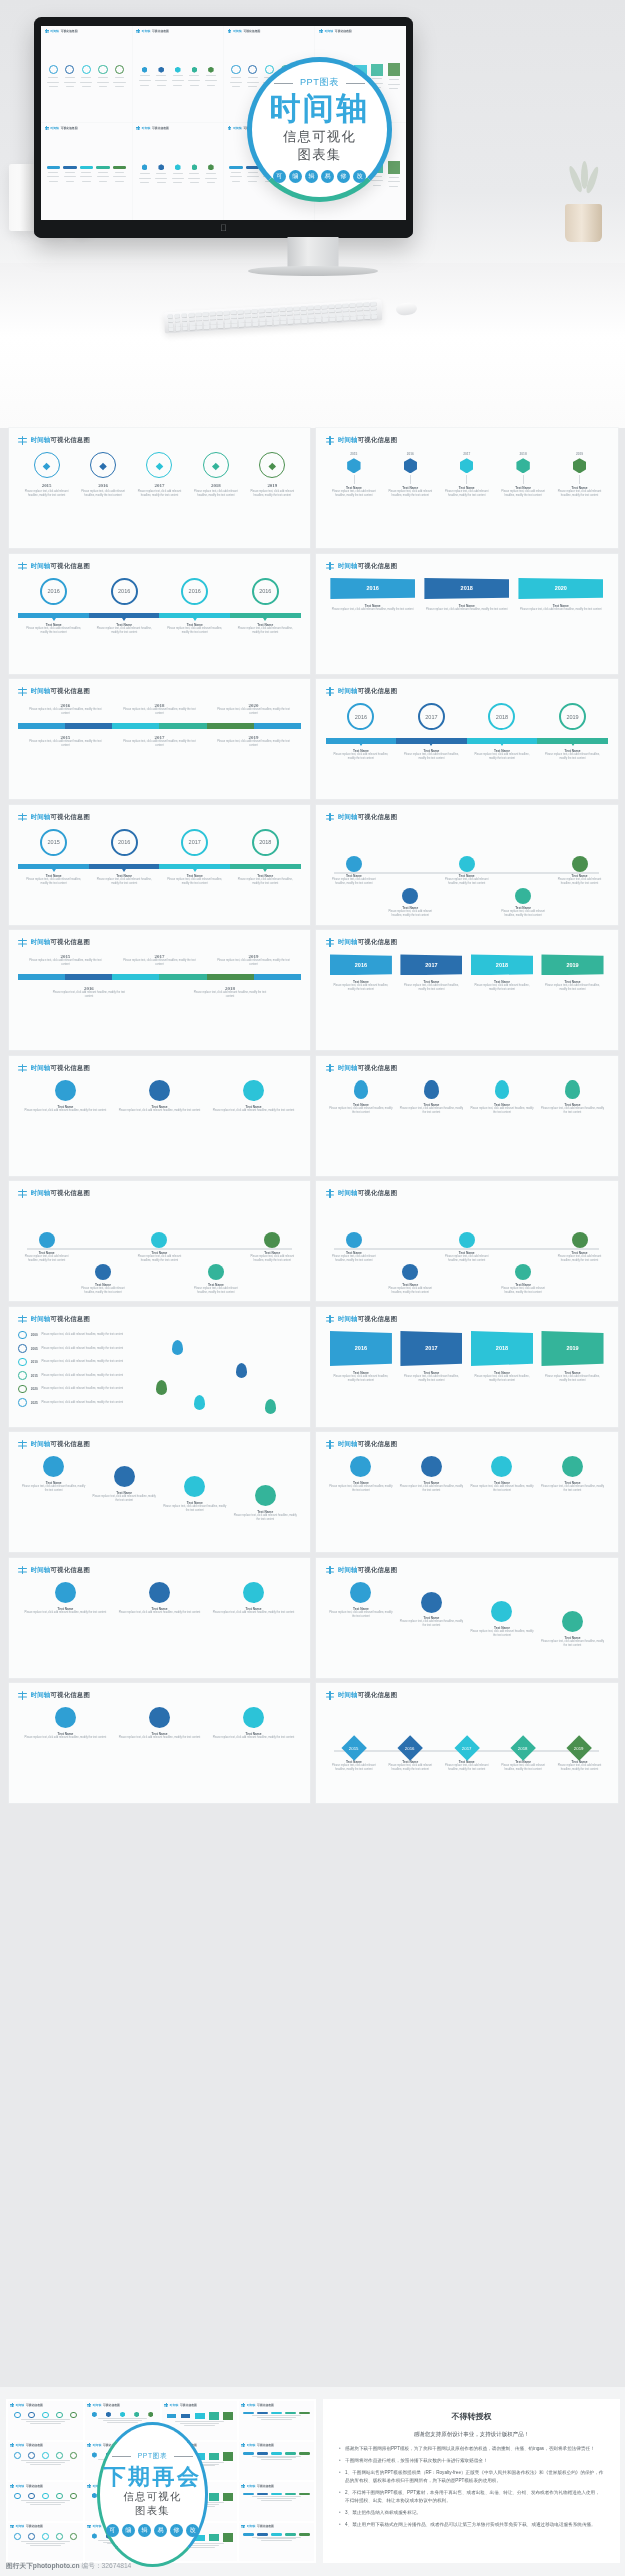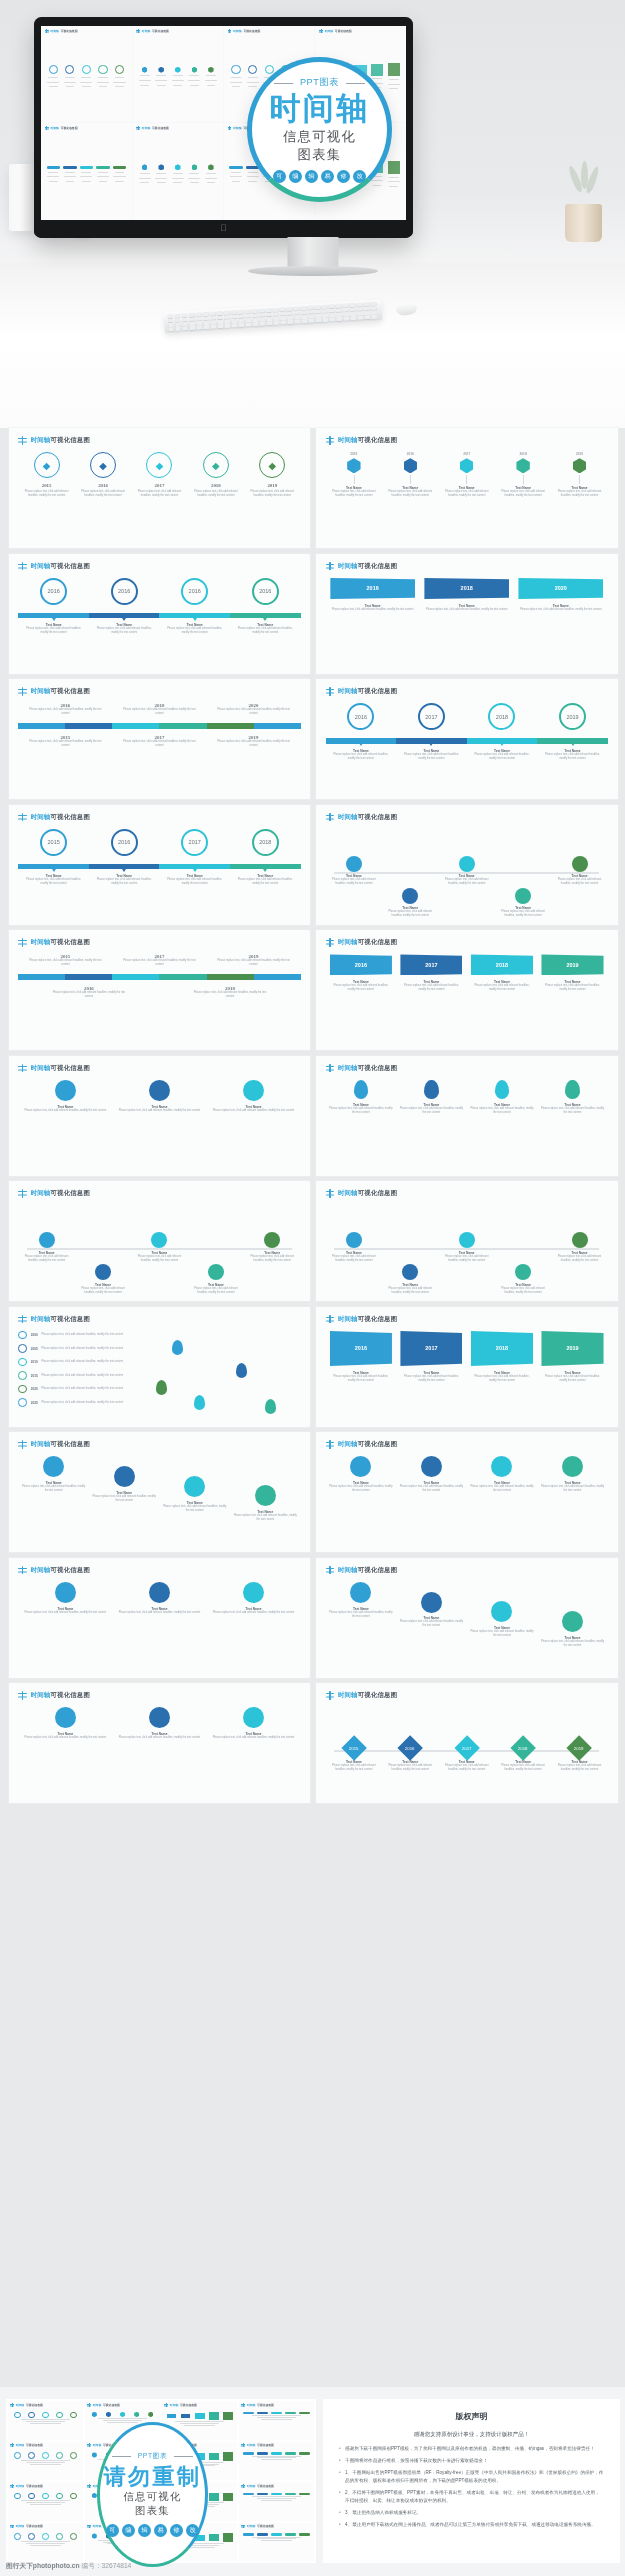--- a/index.html
+++ b/index.html
@@ -1598,34 +1598,34 @@
           <div style="width:11px;height:2.4px;border-radius:1.2px;background:#34b49a"></div>
           <div style="width:11px;height:2.4px;border-radius:1.2px;background:#4a8f4e"></div>
         </div>
         <div class="txtline" style="width:70%"></div>
         <div class="txtline" style="width:56%"></div>
         <div class="txtline" style="width:44%"></div>
       </div>
     </div>
   <div class="fbadge">
     <div class="cb-ppt" style="font-size:6.7px">PPT图表</div>
-    <div class="cb-main" style="font-size:22px">请勿重制</div>
+    <div class="cb-main" style="font-size:22px">下期再会</div>
     <div class="cb-sub" style="font-size:10.4px">信息可视化</div>
     <div class="cb-sub2" style="font-size:10.4px">图表集</div>
     <div class="cb-dots" id="footerTags">
         <span>可</span>
         <span>编</span>
         <span>辑</span>
         <span>易</span>
         <span>修</span>
         <span>改</span>
       </div>
   </div>
   <div class="fcopy">
-    <div class="fc-title">版权声明</div>
+    <div class="fc-title">不得转授权</div>
     <div class="fc-lead">感谢您支持原创设计事业，支持设计版权产品！</div>
     <div id="fcItems">
         <div class="fc-item">感谢您下载千图网原创PPT模板，为了您和千图网以及原创作者的权益，请勿重制、传播、销ingas，否则将承担法律责任！</div>
         <div class="fc-item">千图网将对作品进行维权，按照传播下载次数的十倍进行索取赔偿金！</div>
         <div class="fc-item">1、千图网站出售的PPT模板都授权类（RF：Royalty-free）正版受《中华人民共和国著作权法》和《世界版权公约》的保护，作品的所有权、版权和著作权归千图网所有，您下载的是PPT模板表的使用权。</div>
         <div class="fc-item">2、不得将千图网的PPT模板、PPT素材，本身用于再出售、或者出租、出借、转让、分销、发布或者作为礼物赠送他人使用，不得转授权、出卖、转让本协议或本协议中的权利。</div>
         <div class="fc-item">3、禁止把作品纳入商标或服务标记。</div>
         <div class="fc-item">4、禁止用户用下载格式在网上传播作品、或者作品可以让第三方单独付费或共享免费下载、或通过移动电话服务系统传播。</div>
       </div>
   </div>

